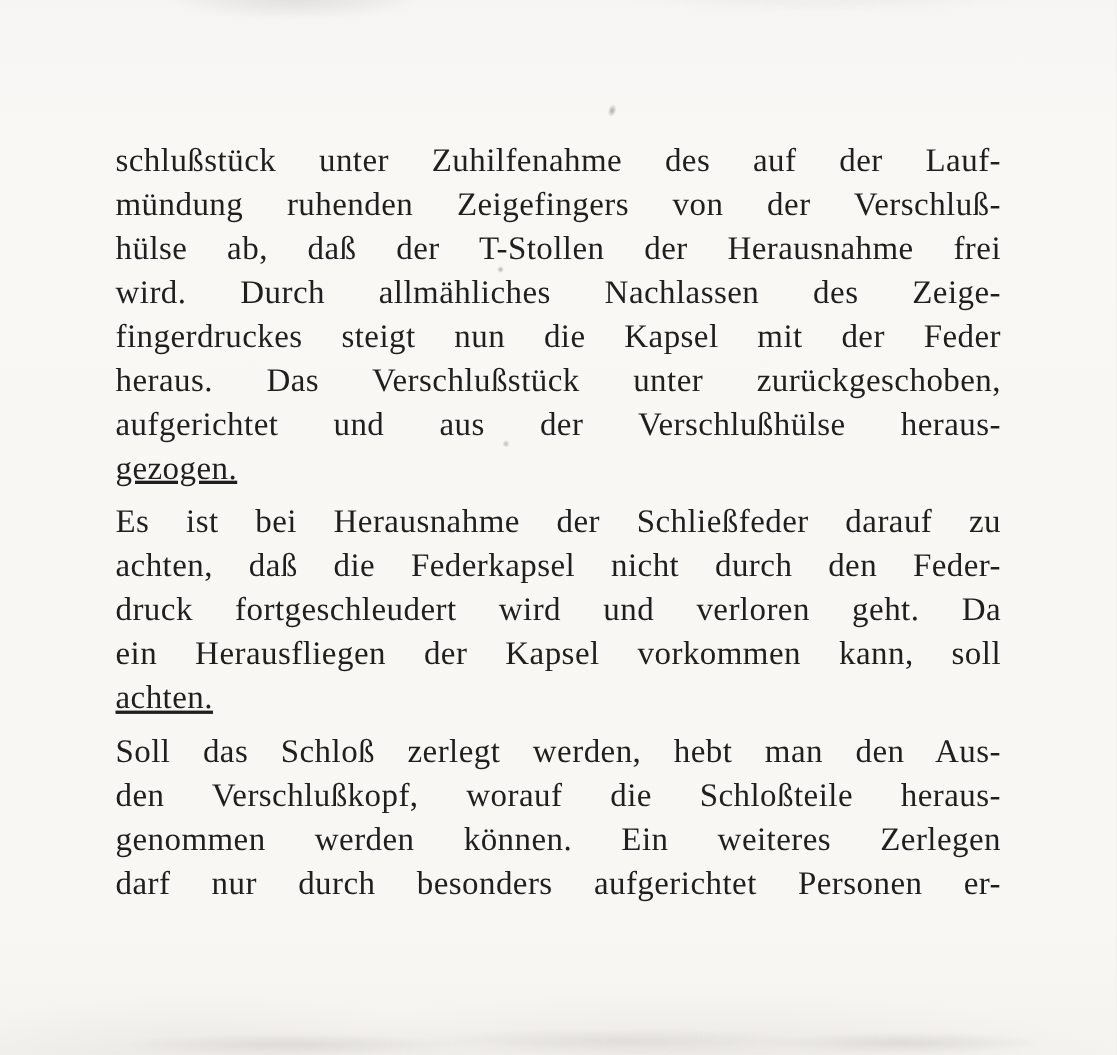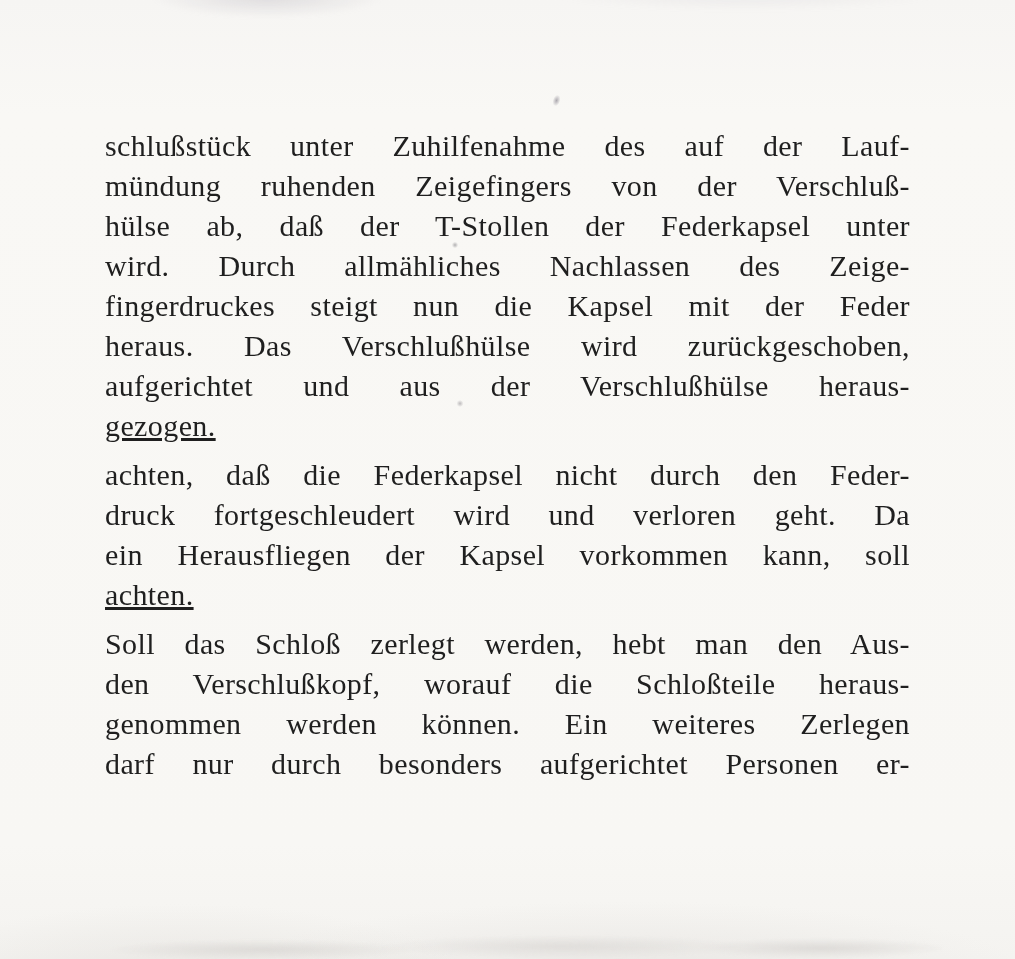--- a/index.html
+++ b/index.html
@@ -86,29 +86,30 @@
   <div class="artifact speck-above-text"></div>
   <div class="artifact speck-mid-left"></div>
   <div class="artifact speck-mid-right"></div>
   <div class="artifact grain-bottom"></div>
 
   <div class="text-block">
 
     <div class="paragraph">
       <div class="line">schlußstück unter Zuhilfenahme des auf der Lauf-</div>
       <div class="line">mündung ruhenden Zeigefingers von der Verschluß-</div>
-      <div class="line">hülse ab, daß der T-Stollen der Federkapsel unter</div>
+      <div class="line">hülse ab, daß der T-Stollen der Herausnahme frei</div>
       <div class="line">wird. Durch allmähliches Nachlassen des Zeige-</div>
       <div class="line">fingerdruckes steigt nun die Kapsel mit der Feder</div>
-      <div class="line">heraus. Das Verschlußhülse wird zurückgeschoben,</div>
+      <div class="line">heraus. Das Verschlußstück unter zurückgeschoben,</div>
       <div class="line">aufgerichtet und aus der Verschlußhülse heraus-</div>
       <div class="line last">gezogen.</div>
     </div>
 
     <div class="paragraph">
+      <div class="line">Es ist bei Herausnahme der Schließfeder darauf zu</div>
       <div class="line">achten, daß die Federkapsel nicht durch den Feder-</div>
       <div class="line">druck fortgeschleudert wird und verloren geht. Da</div>
       <div class="line">ein Herausfliegen der Kapsel vorkommen kann, soll</div>
       <div class="line last">achten.</div>
     </div>
 
     <div class="paragraph">
       <div class="line">Soll das Schloß zerlegt werden, hebt man den Aus-</div>
       <div class="line">den Verschlußkopf, worauf die Schloßteile heraus-</div>
       <div class="line">genommen werden können. Ein weiteres Zerlegen</div>

